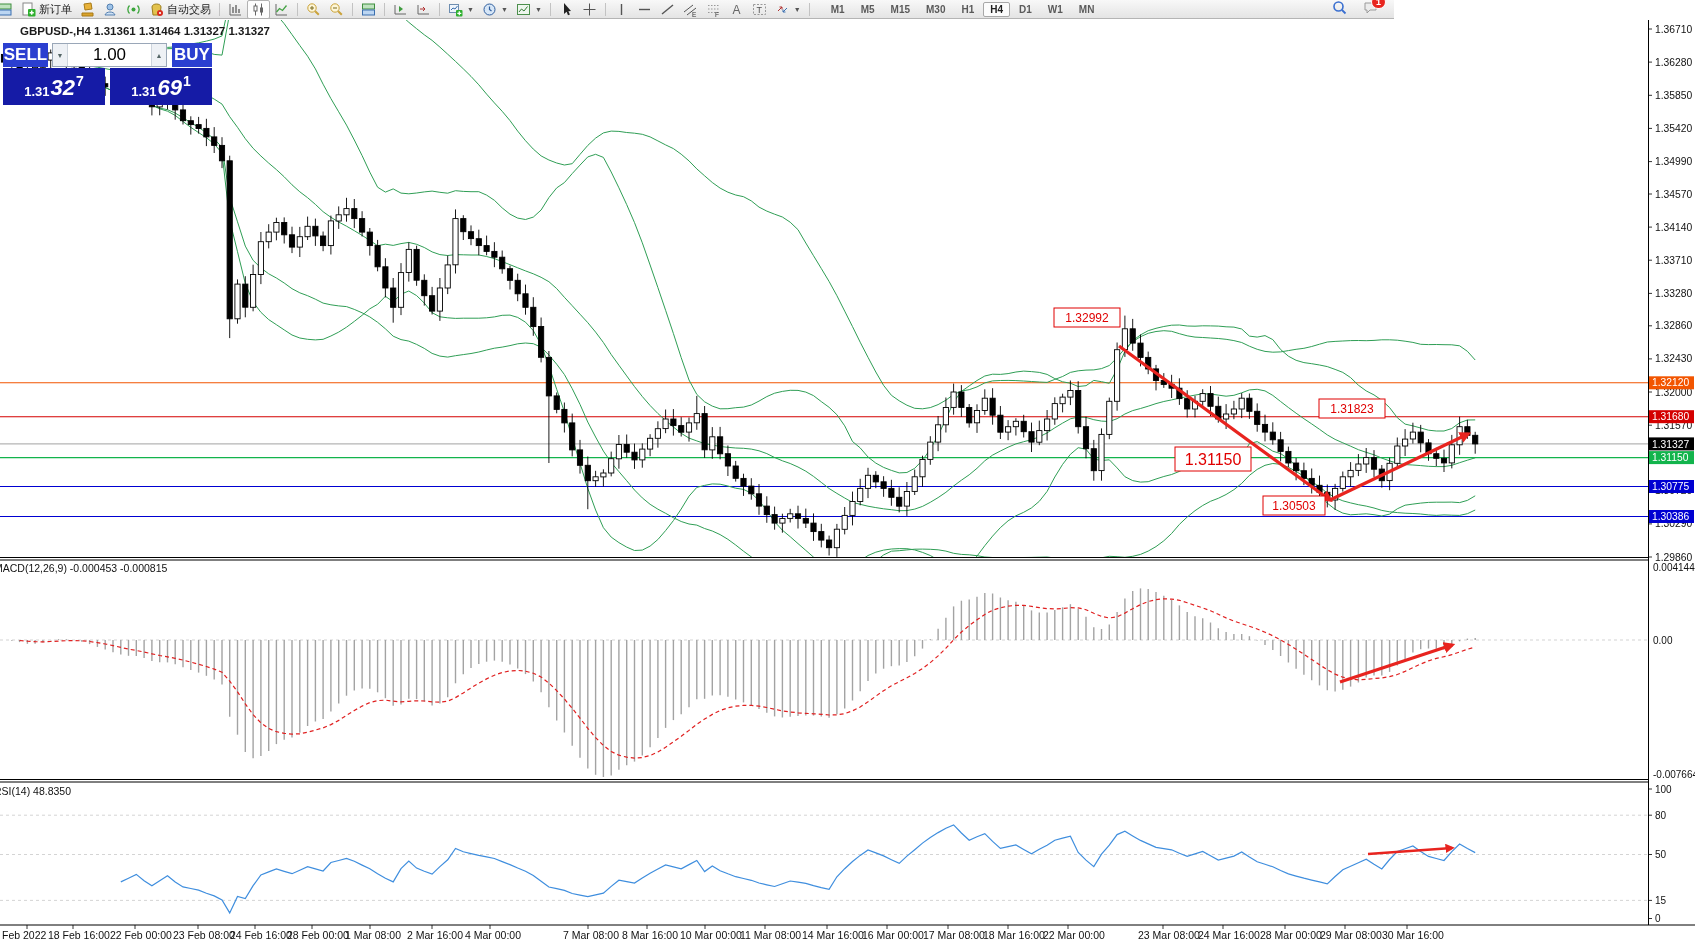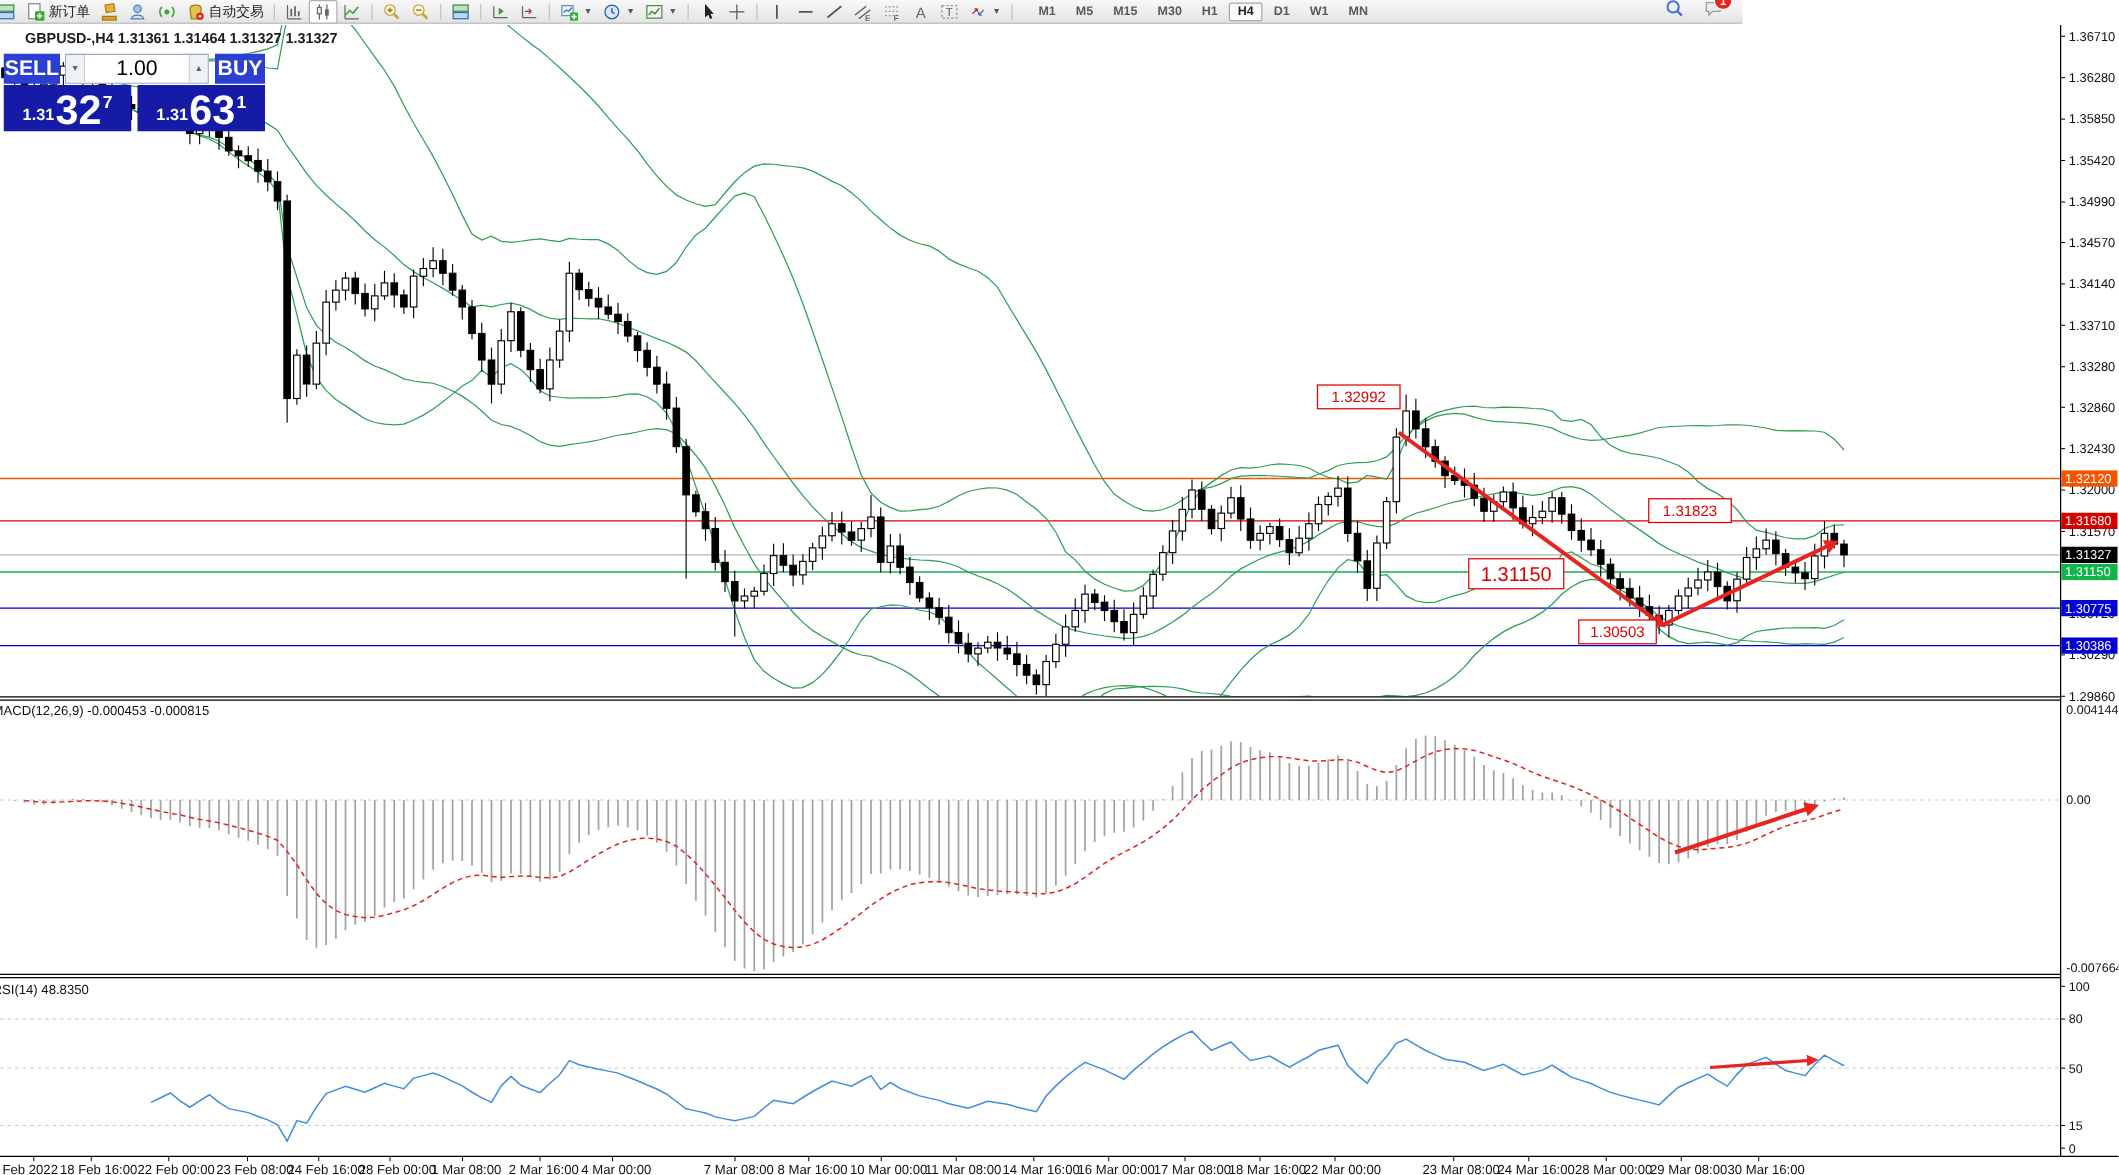--- a/index.html
+++ b/index.html
@@ -36,21 +36,21 @@
   .vol-btn{width:14px;background:#eef1f5;color:#566;font-size:7px;display:flex;align-items:center;
     justify-content:center;border-left:1px solid #cdd4dc;border-right:1px solid #cdd4dc;}
   .vol-btn:first-child{border-left:none;}
   .vol-btn:last-child{border-right:none;}
   input.vol{flex:1;width:40px;border:0;outline:0;text-align:center;font-size:17px;font-family:"Liberation Sans",sans-serif;}
   .q-row2{display:flex;height:37px;margin-top:1px;}
   .q-price{background:#151ba6;color:#fff;width:102px;display:flex;align-items:flex-end;
     justify-content:center;padding-bottom:3px;box-sizing:border-box;}
   .q-price.buy{margin-left:5px;}
   .p-small{font-size:13px;font-weight:bold;margin-bottom:3px;}
-  .p-big{font-size:33px;font-weight:bold;line-height:29px;margin:0 1px;}
+  .p-big{font-size:22px;font-weight:bold;line-height:29px;margin:0 1px;font-style:italic;}
   .p-sup{font-size:14px;font-weight:bold;margin-bottom:13px;}
   svg text{font-family:"Liberation Sans",sans-serif;}
 </style>
 </head>
 <body>
 
 <div class="app">
   <div class="toolbar">
       <div class="tb-btn" style="margin-left:-8px">
         <svg width="15" height="15" viewBox="0 0 15 15">
@@ -1028,18 +1028,18 @@
       <div class="btn-buy">BUY</div>
     </div>
     <div class="q-row2">
       <div class="q-price">
         <span class="p-small">1.31</span>
         <span class="p-big">32</span>
         <span class="p-sup">7</span>
       </div>
       <div class="q-price buy">
         <span class="p-small">1.31</span>
-        <span class="p-big">63</span>
+        <span class="p-big">69</span>
         <span class="p-sup">1</span>
       </div>
     </div>
   </div>
 </div>
 
 </body></html>

